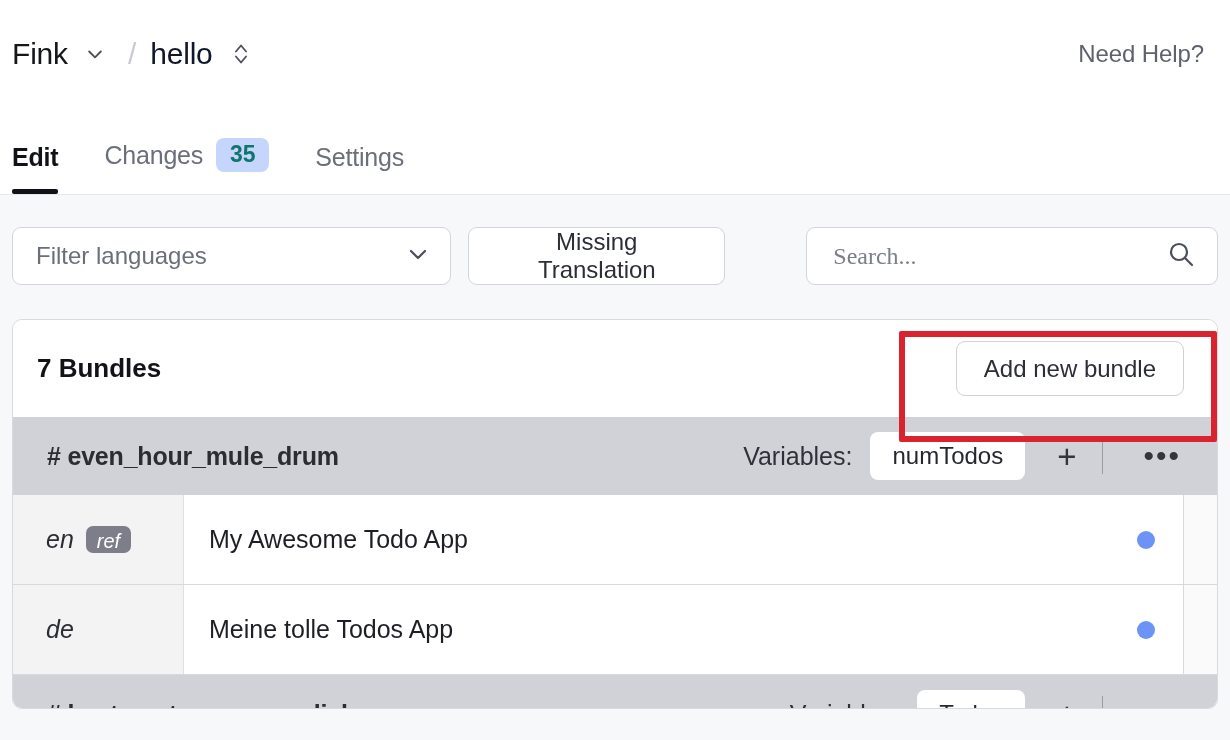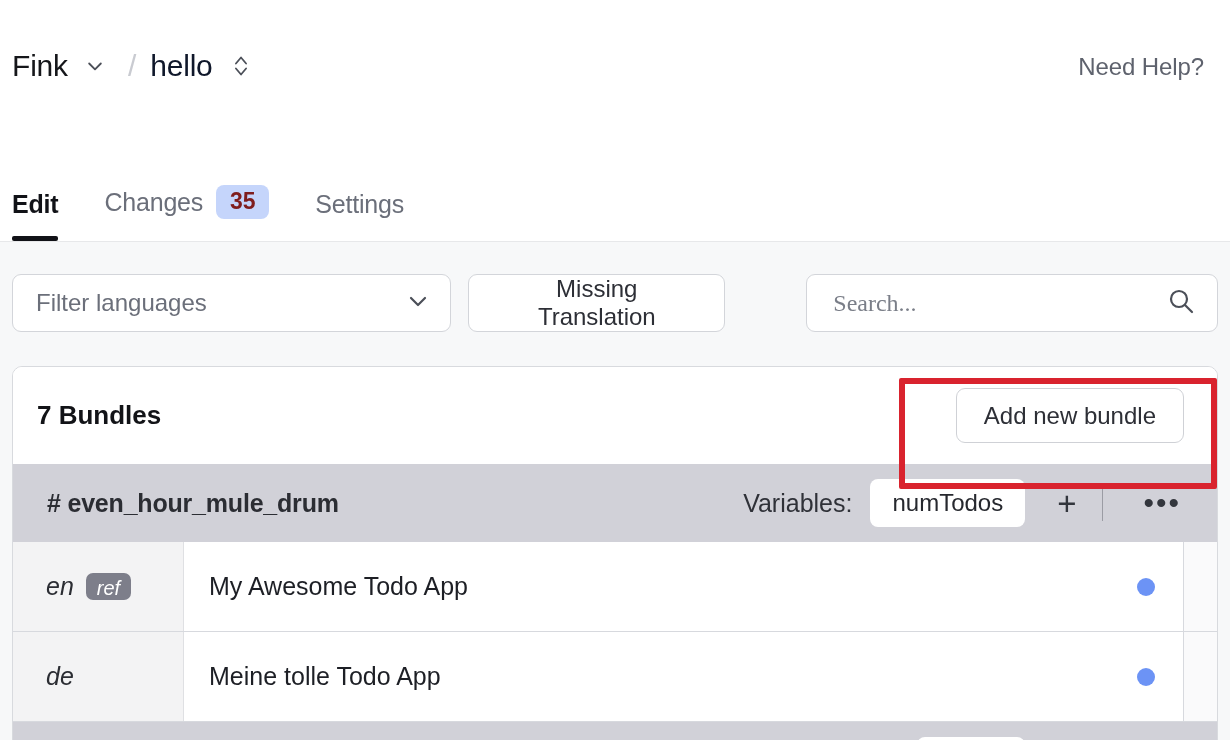--- a/index.html
+++ b/index.html
@@ -8,24 +8,23 @@
     font-family: "Liberation Sans", sans-serif;
     background: #ffffff;
     overflow: hidden;
   }
   #app { position: relative; width: 1230px; height: 740px; }
 
   
   .topbar {
     height: 107px;
     display: flex;
-    align-items: flex-start;
+    align-items: center;
     padding: 0 12px 0 12px;
     background: #ffffff;
-    margin-top: 47px;
   }
   .brand-group { display: flex; align-items: center; gap: 0; }
   .brand-name {
     font-size: 30px;
     color: #15161a;
     letter-spacing: -0.2px;
   }
   .icon-btn {
     background: none; border: none; cursor: pointer;
     display: inline-flex; align-items: center; justify-content: center;
@@ -63,21 +62,21 @@
     font-size: 25px; color: #6b6f7a; letter-spacing: -0.2px;
     padding: 0 0 22px 0; margin-right: 46px;
     position: relative;
   }
   .tab.active { color: #111217; font-weight: 700; }
   .tab.active::after {
     content: ""; position: absolute; left: 0; right: 0; bottom: 0;
     height: 5px; background: #111217; border-radius: 2px;
   }
   .tab-badge {
-    background: #c5d5fb; color: #7f1d1d;
+    background: #c5d5fb; color: #0f766e;
     font-size: 23px; font-weight: 700;
     border-radius: 8px; padding: 5px 14px 6px 14px;
     line-height: 1;
   }
 
   
   .body-area {
     background: #f7f8f9;
     height: 545px;
     padding: 0 12px;
@@ -319,21 +318,21 @@
           <span class="status-dot"></span>
         </div>
         <div class="row-tail"></div>
       </div>
 
       <div class="trow">
         <div class="lang-cell">
           <span class="lang-code">de</span>
         </div>
         <div class="tval-cell">
-          <span class="tval">Meine tolle Todo App</span>
+          <span class="tval">Meine tolle Todos App</span>
           <span class="status-dot"></span>
         </div>
         <div class="row-tail"></div>
       </div>
 
       <div class="bundle-head">
         <span class="bundle-id"># hasty_retro_vegan_click</span>
         <span class="spacer"></span>
         <span class="vars-label">Variables:</span>
         <span class="var-chip">Todos</span>

